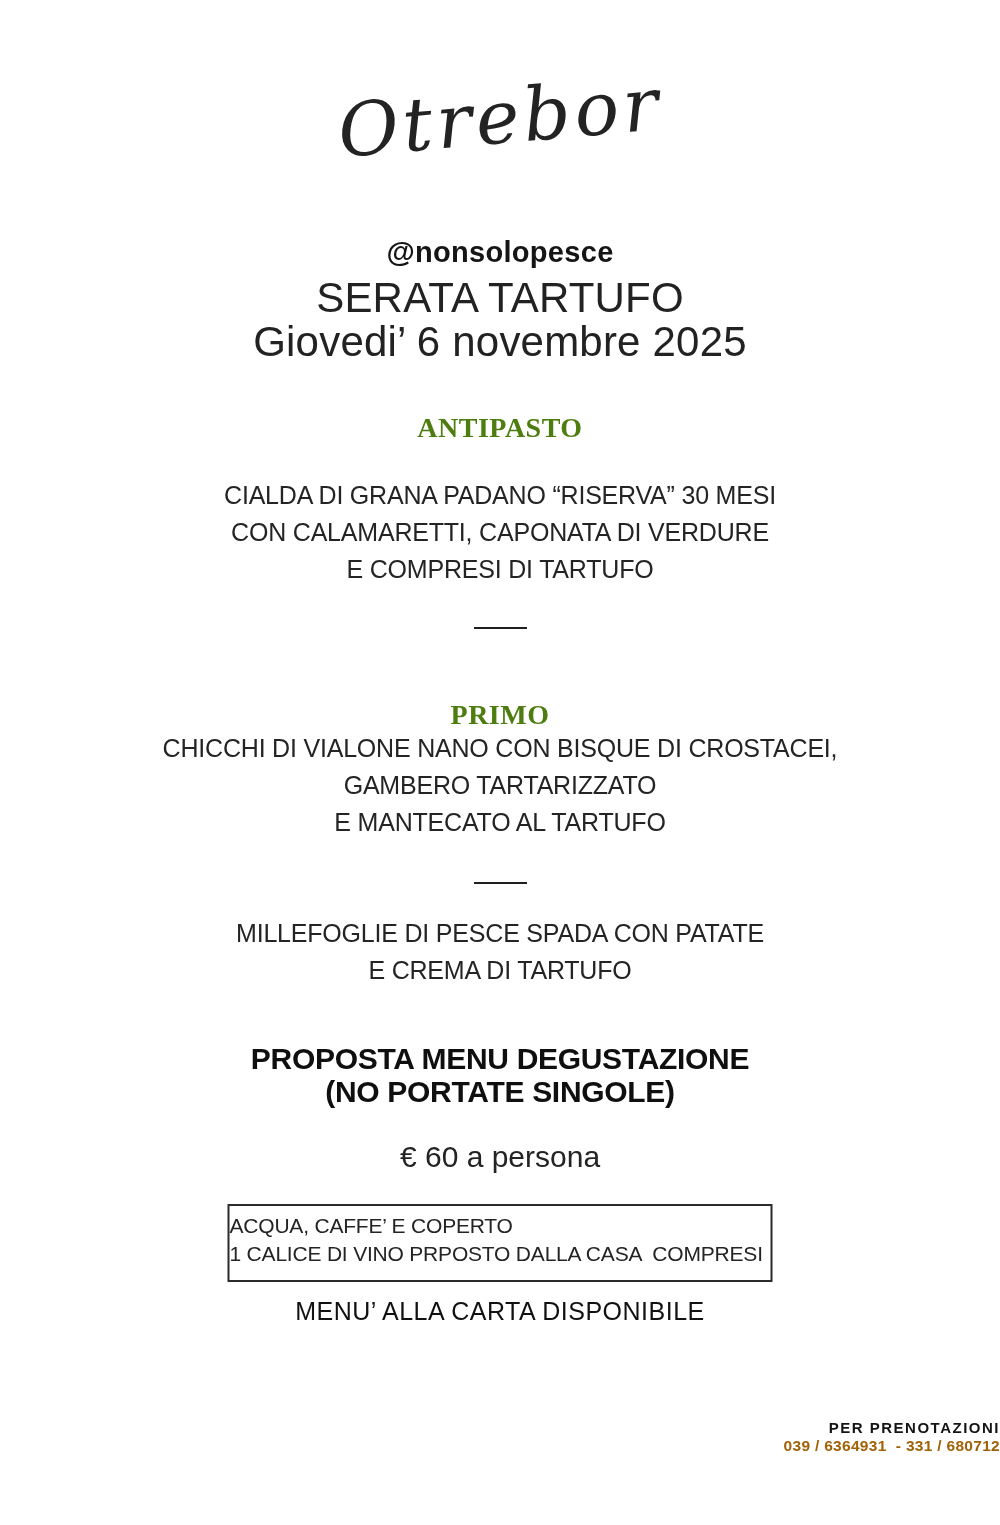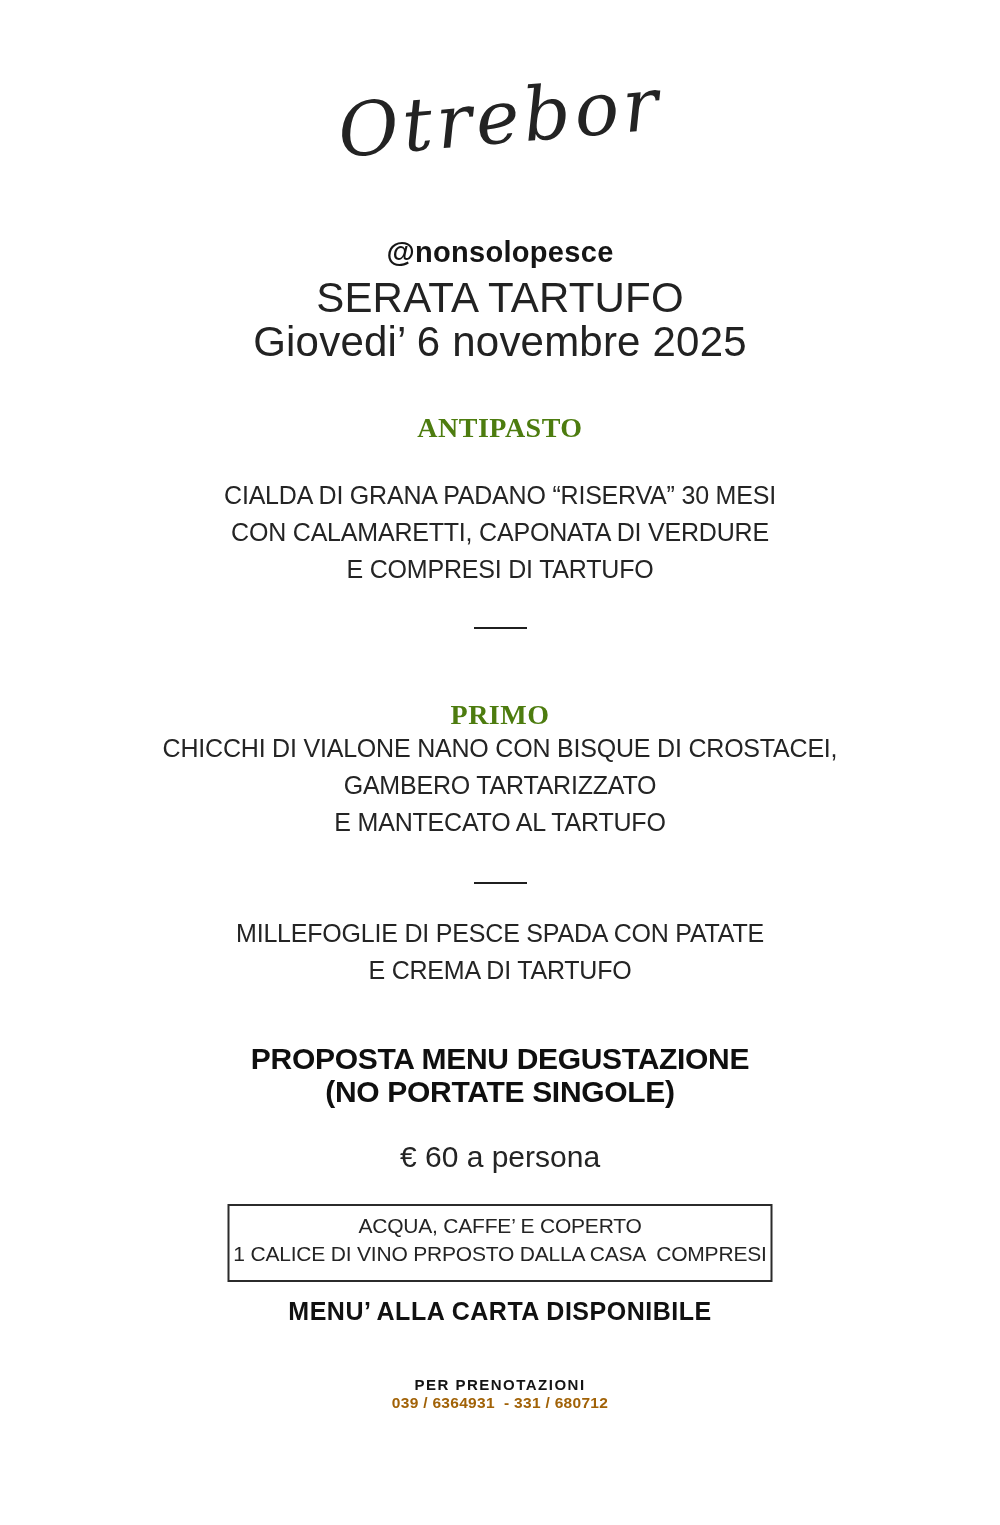--- a/index.html
+++ b/index.html
@@ -100,41 +100,40 @@
   .included-box {
     position: absolute;
     top: 1204px;
     left: 50%;
     transform: translateX(-50%);
     width: 545px;
     height: 78px;
     box-sizing: border-box;
     border: 2px solid #2b2b2b;
     padding-top: 6px;
-    text-align: center;
   }
   .included-line {
     font-size: 21px;
     font-weight: 400;
     line-height: 28px;
     letter-spacing: -0.2px;
     color: #242424;
     white-space: pre-wrap;
   }
 
   .carta {
     top: 1298px;
     font-size: 25px;
-    font-weight: 700;
+    font-weight: 400;
     line-height: 27px;
     letter-spacing: 0.5px;
     color: #111111;
   }
 
-  .reservations { top: 1376px; line-height: 18px; }
+  .reservations { top: 1419px; line-height: 18px; text-align: right; }
   .res-label {
     font-size: 15px;
     font-weight: 700;
     letter-spacing: 1.5px;
     color: #141414;
   }
   .res-phones {
     font-size: 15.5px;
     font-weight: 700;
     letter-spacing: 0.3px;

